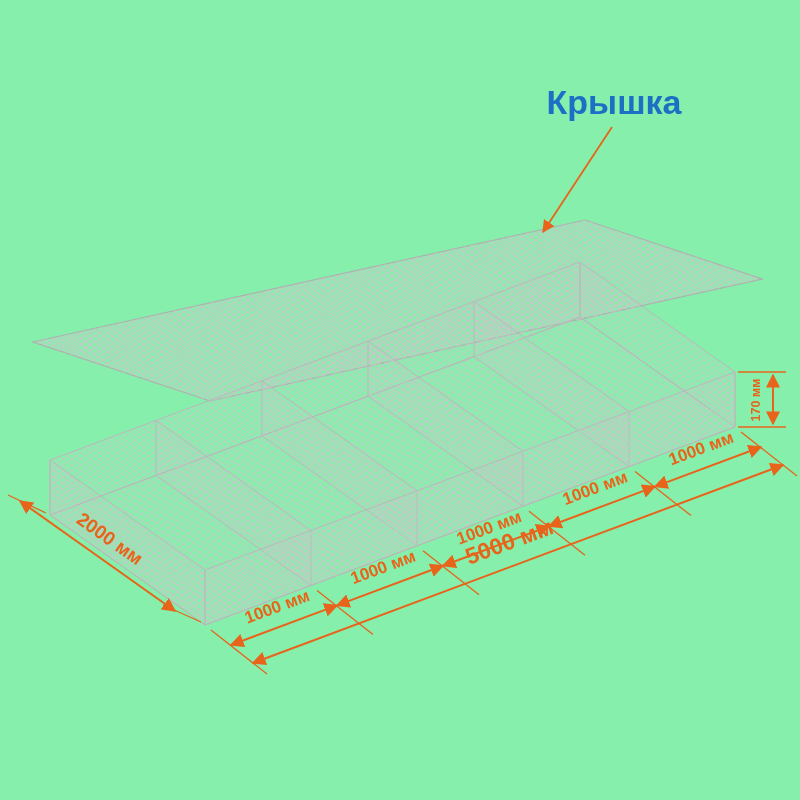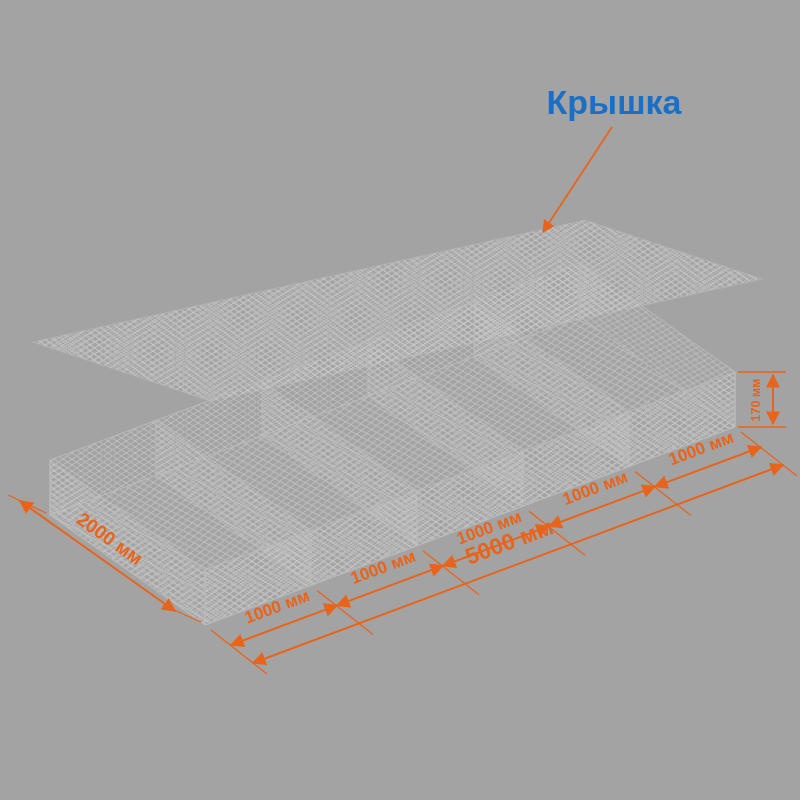--- a/index.html
+++ b/index.html
@@ -8,21 +8,21 @@
     background:#ffffff;
     width:800px;
     height:800px;
     overflow:hidden;
     font-family:"Liberation Sans", sans-serif;
   }
   .stage{
     position:relative;
     width:800px;
     height:800px;
-    background:#a3a3a3;
+    background:#86efac;
   }
   svg{display:block;}
   .face{
     fill:url(#mesh);
     stroke:#b9b9b9;
     stroke-width:1;
   }
   .face-alt{
     fill:url(#mesh2);
     stroke:#b9b9b9;

